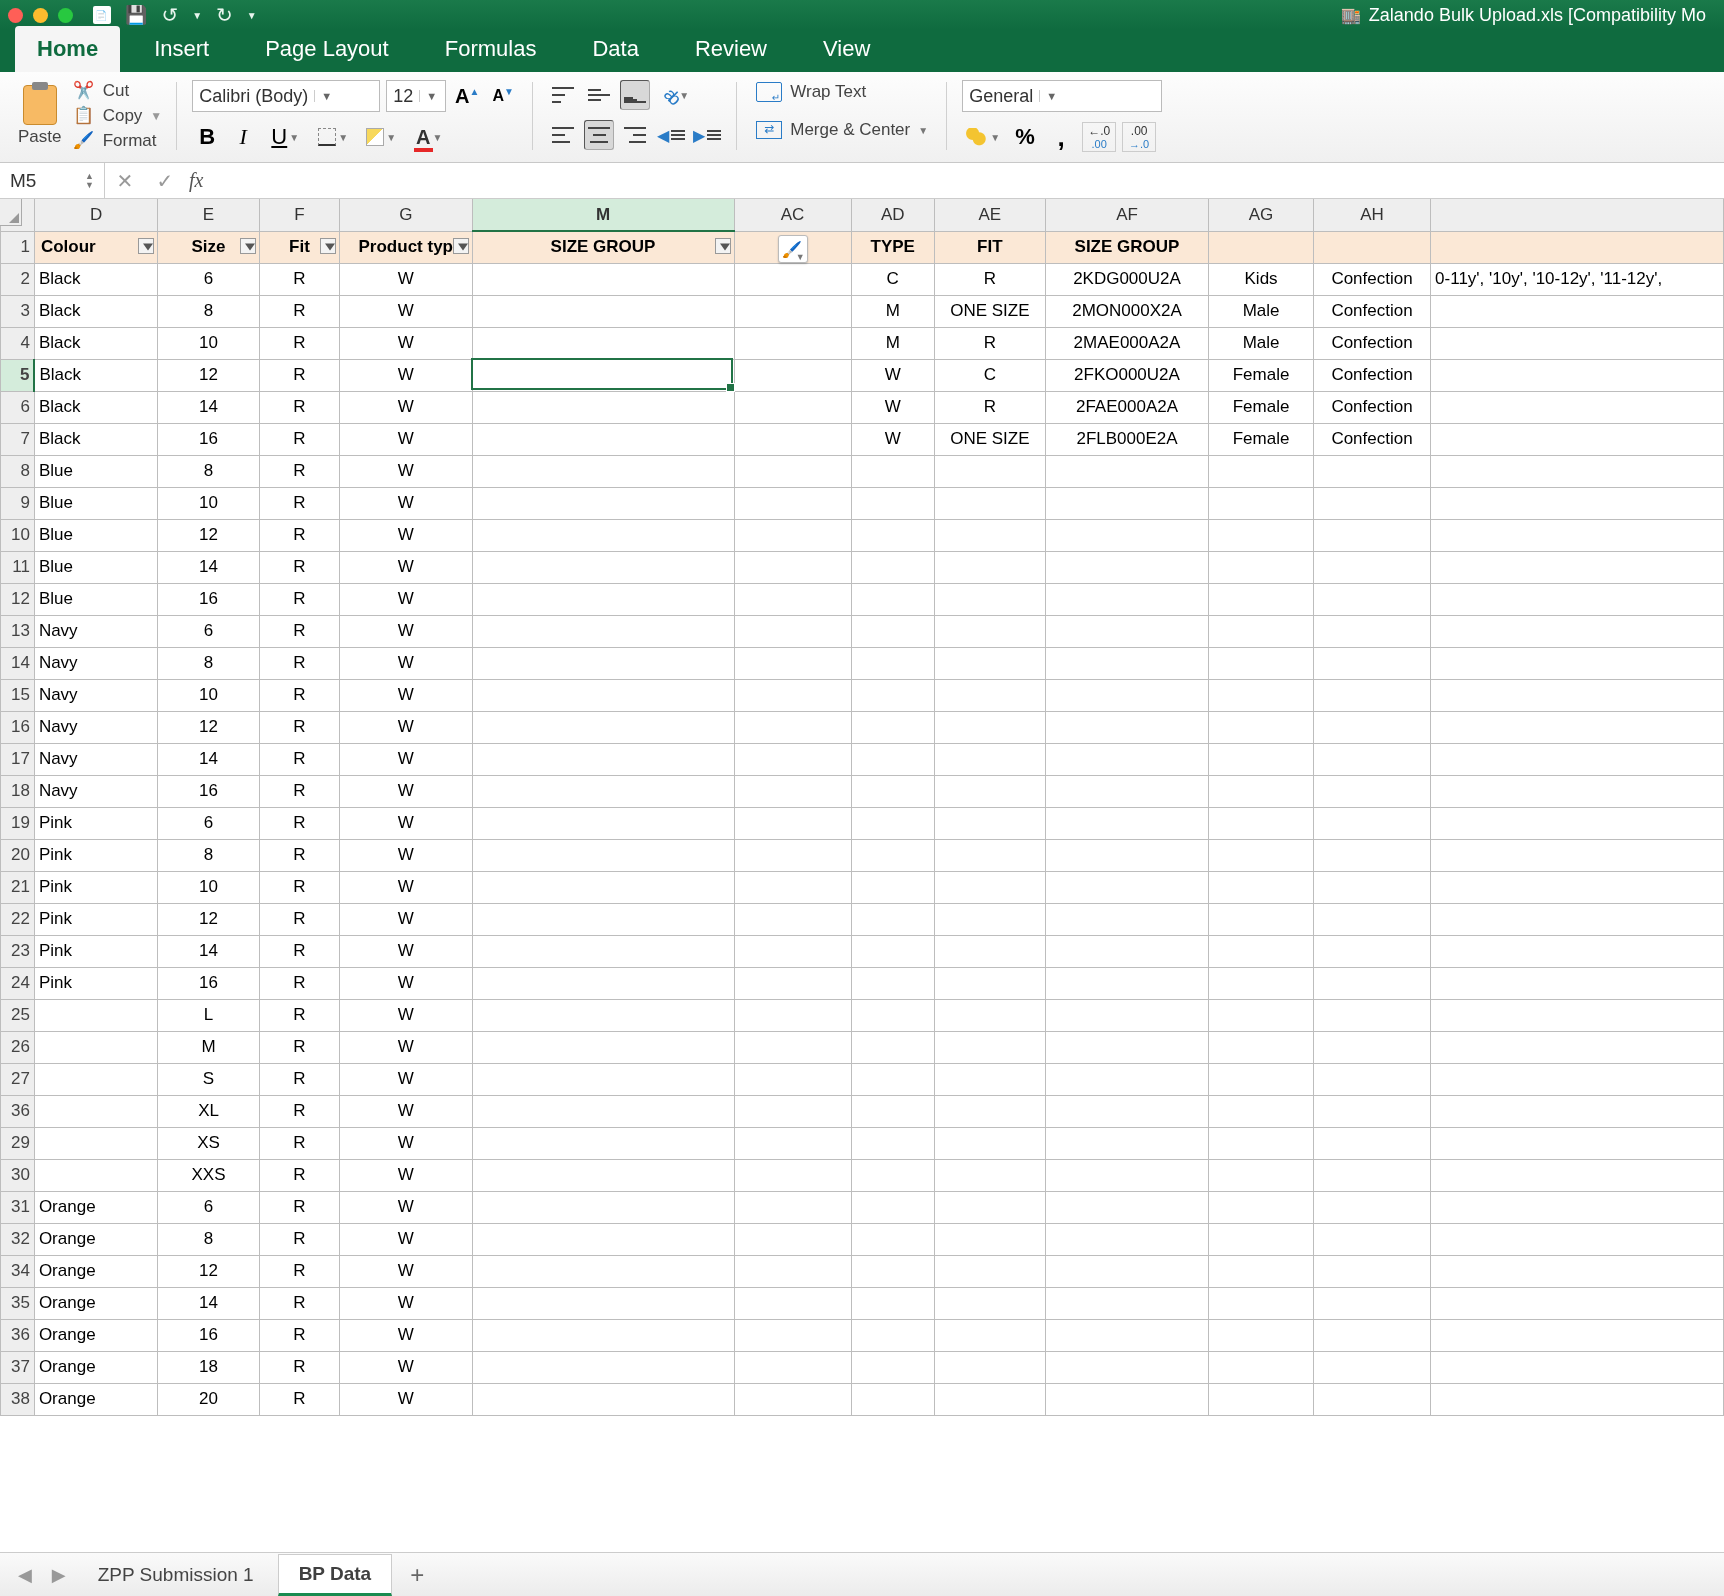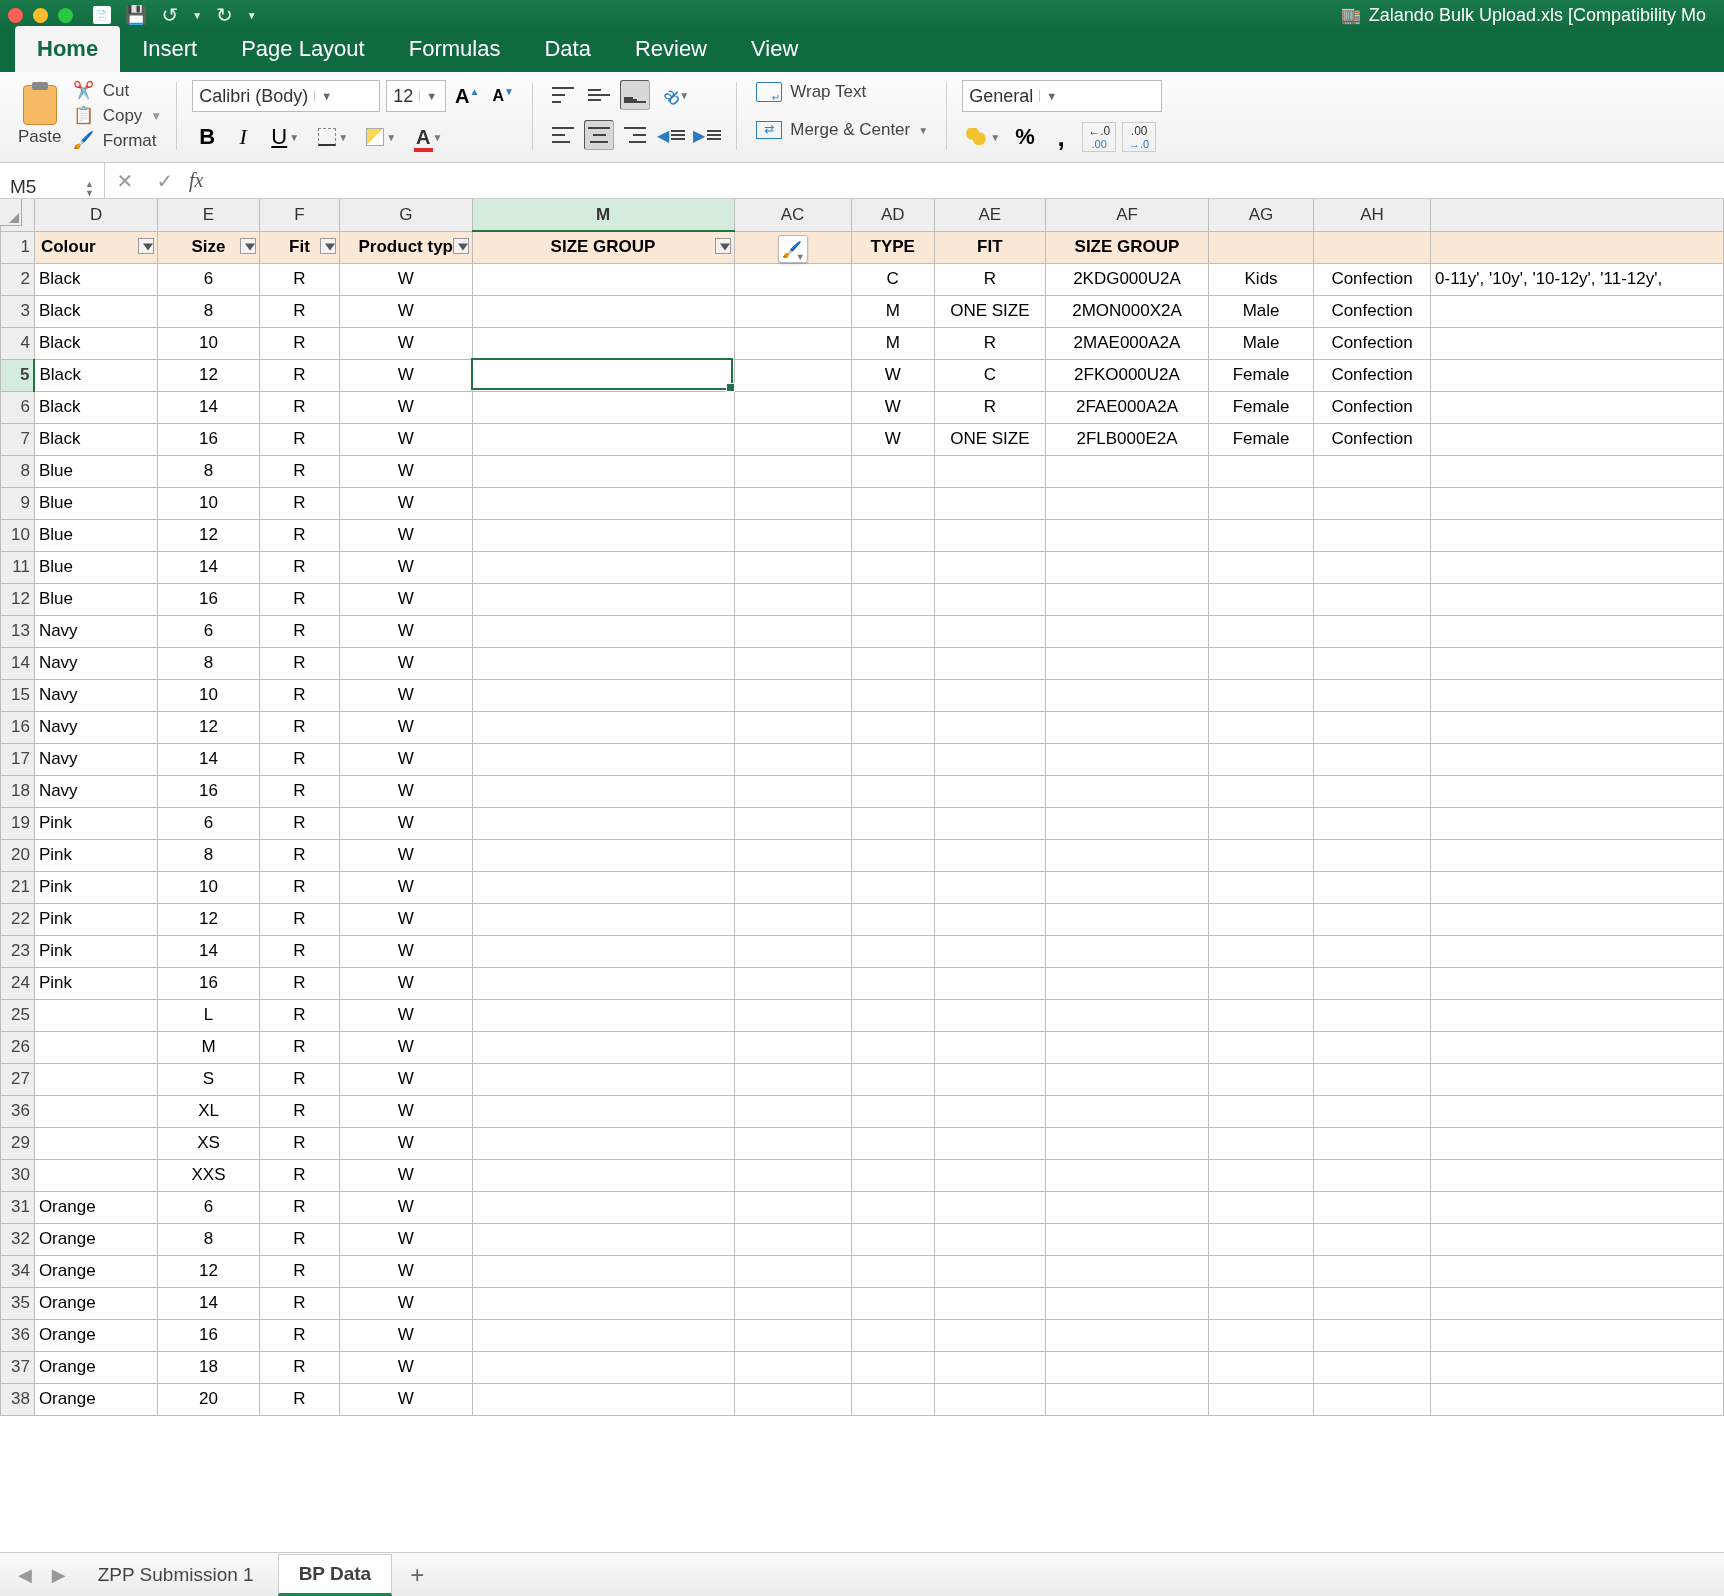--- a/index.html
+++ b/index.html
@@ -12,21 +12,21 @@
 .tl.red{background:#ff5f57;}
 .tl.yel{background:#febc2e;}
 .tl.grn{background:#28c840;}
 .qat { display:flex; gap:14px; align-items:center; color:#cdeedd;}
 .qat svg, .qat span { color:#e8f5ee;}
 .doc-ico { width:18px;height:18px; background:#fff; border-radius:2px; display:inline-flex; align-items:center; justify-content:center; font-size:10px; color:#0f6b3f;}
 .titletxt-wrap{ flex:1; text-align:right; padding-right:10px; display:flex; align-items:center; justify-content:flex-end; gap:8px;}
 .titletxt { font-weight:500; white-space:nowrap;}
 
 
-.ribbon-tabs { height:42px; background:#0f6b3f; display:flex; align-items:flex-end; padding-left:15px; gap:0; color:#fff;}
+.ribbon-tabs { height:42px; background:#0f6b3f; display:flex; align-items:flex-end; padding-left:15px; gap:12px; color:#fff;}
 .rtab { padding:10px 22px; font-size:22px; cursor:pointer; border-top-left-radius:4px; border-top-right-radius:4px;}
 .rtab.active { background:#f5f5f5; color:#0f6b3f; font-weight:600;}
 
 
 .ribbon { background:linear-gradient(#fdfdfd,#f0f0f0); border-bottom:1px solid #c8c8c8; padding:6px 10px 8px 10px; display:flex; gap:14px; align-items:stretch;}
 .rgroup { display:flex; flex-direction:column; justify-content:space-between; padding:2px 8px; position:relative;}
 .rgroup:not(:last-child)::after { content:""; position:absolute; right:-7px; top:4px; bottom:4px; width:1px; background:#d0d0d0;}
 .rg-row { display:flex; align-items:center; gap:6px;}
 .sub-col { display:flex; flex-direction:column; gap:4px; justify-content:center;}
 
@@ -86,21 +86,21 @@
 .combo.numfmt{ width:200px;}
 .coin-ico{width:22px;height:18px; background:radial-gradient(circle at 30% 30%, #f4c430 6px, transparent 7px), radial-gradient(circle at 60% 60%, #f4c430 6px, transparent 7px); }
 .pct{font-size:22px; font-weight:600;}
 .comma{font-size:26px; font-weight:700; line-height:12px;}
 .decbox{ width:34px; height:30px; border:1px solid #ccc; display:flex; flex-direction:column; align-items:center; justify-content:center; font-size:11px; cursor:pointer; color:#2a7cc7;}
 .decbox span:first-child{font-size:12px; color:#333;}
 .decbox span:last-child{color:#2a7cc7;}
 
 
 .fxbar { height:36px; border-bottom:1px solid #ccc; display:flex; align-items:center; background:#fff;}
-.namebox { width:105px; height:100%; border-right:1px solid #ccc; display:flex; align-items:flex-end; padding:0 10px; font-size:19px; color:#333; justify-content:space-between;}
+.namebox { width:105px; height:100%; border-right:1px solid #ccc; display:flex; align-items:center; padding:0 10px; font-size:19px; color:#333; justify-content:space-between;}
 .nb-spin{ display:flex; flex-direction:column; font-size:9px; color:#777; line-height:9px;}
 .fx-btn { width:40px; text-align:center; font-size:20px; color:#888; cursor:pointer;}
 .fx-btn.cancel{color:#999;}
 .fx-btn.ok{color:#999;}
 .fx-lbl{ font-style:italic; font-family:"Times New Roman",serif; color:#555; font-size:20px; margin:0 4px;}
 .fx-input{ flex:1; height:100%; border:none; outline:none; font-size:18px; padding:0 8px;}
 
 
 .sheet-wrap{ position:relative; height:1300px; overflow:hidden;}
 .corner{ position:absolute; left:0; top:0; width:22px; height:27px; background:#eee; border-right:1px solid #aaa; border-bottom:1px solid #aaa; z-index:5;}

